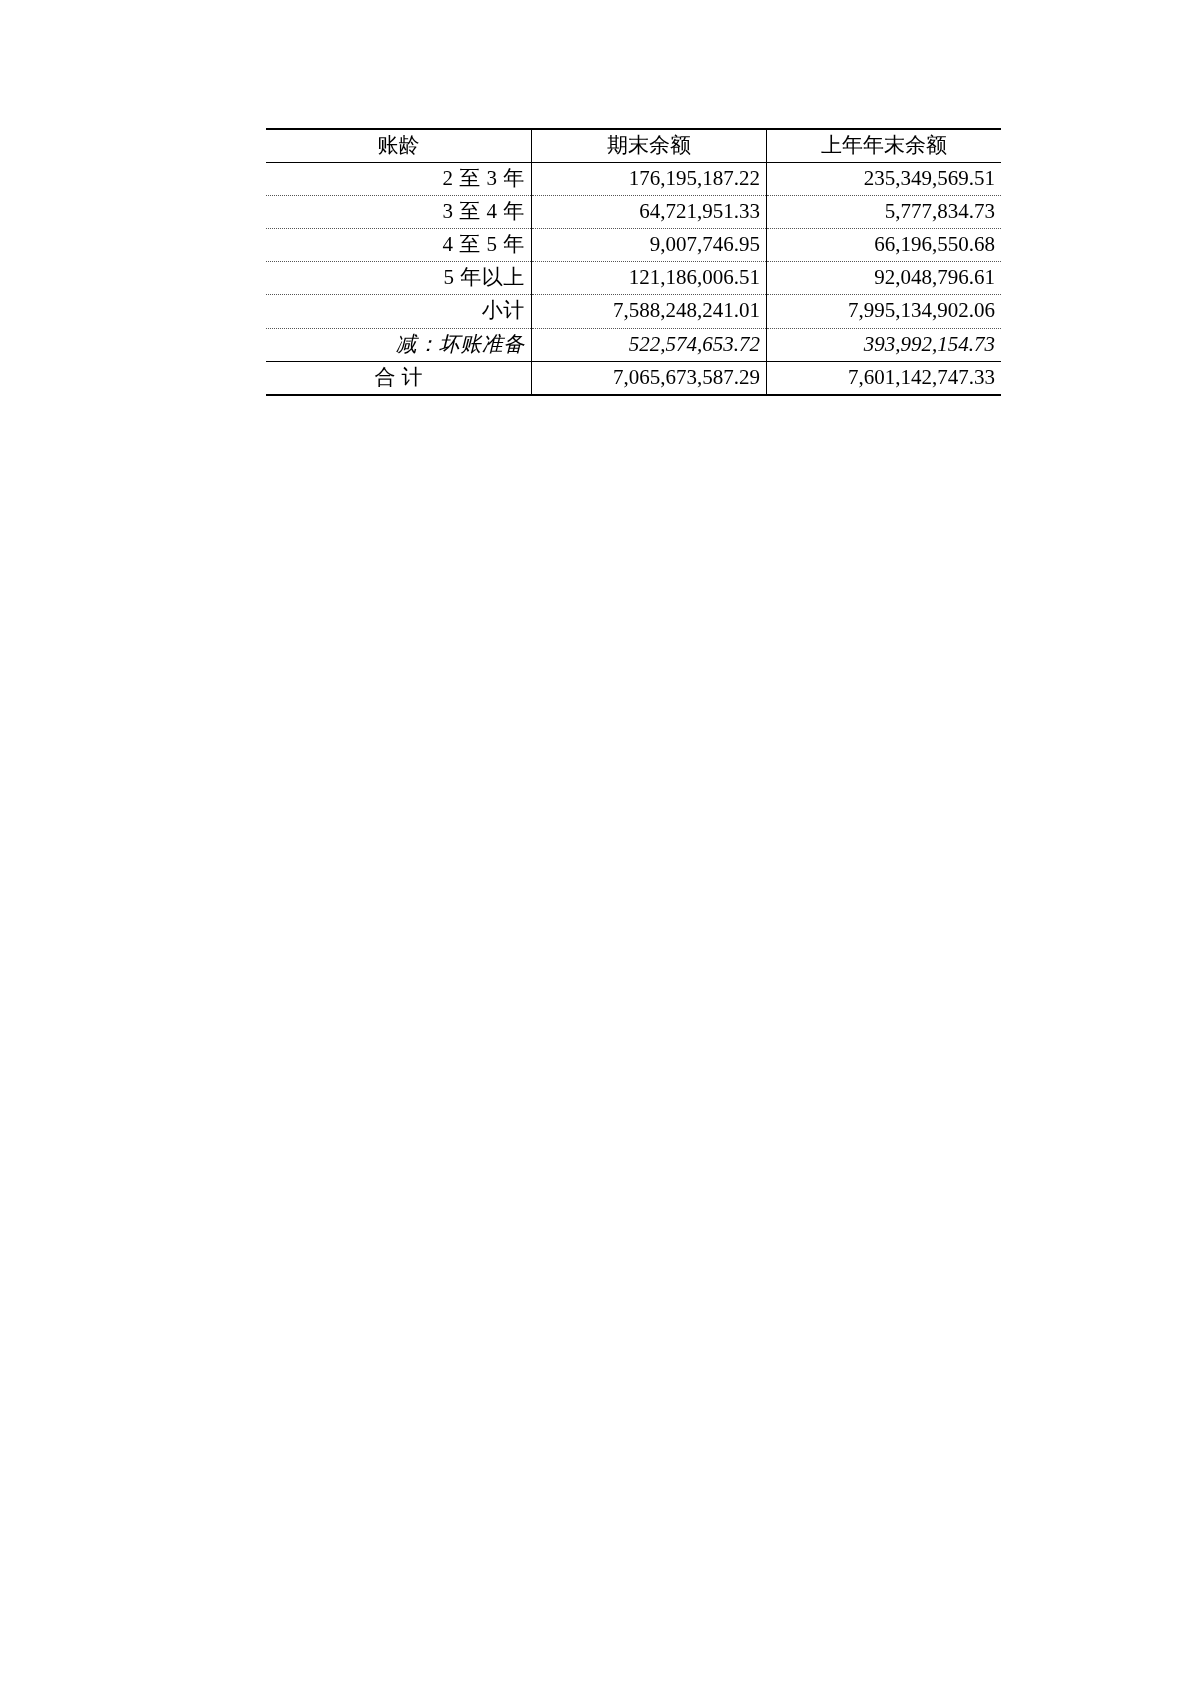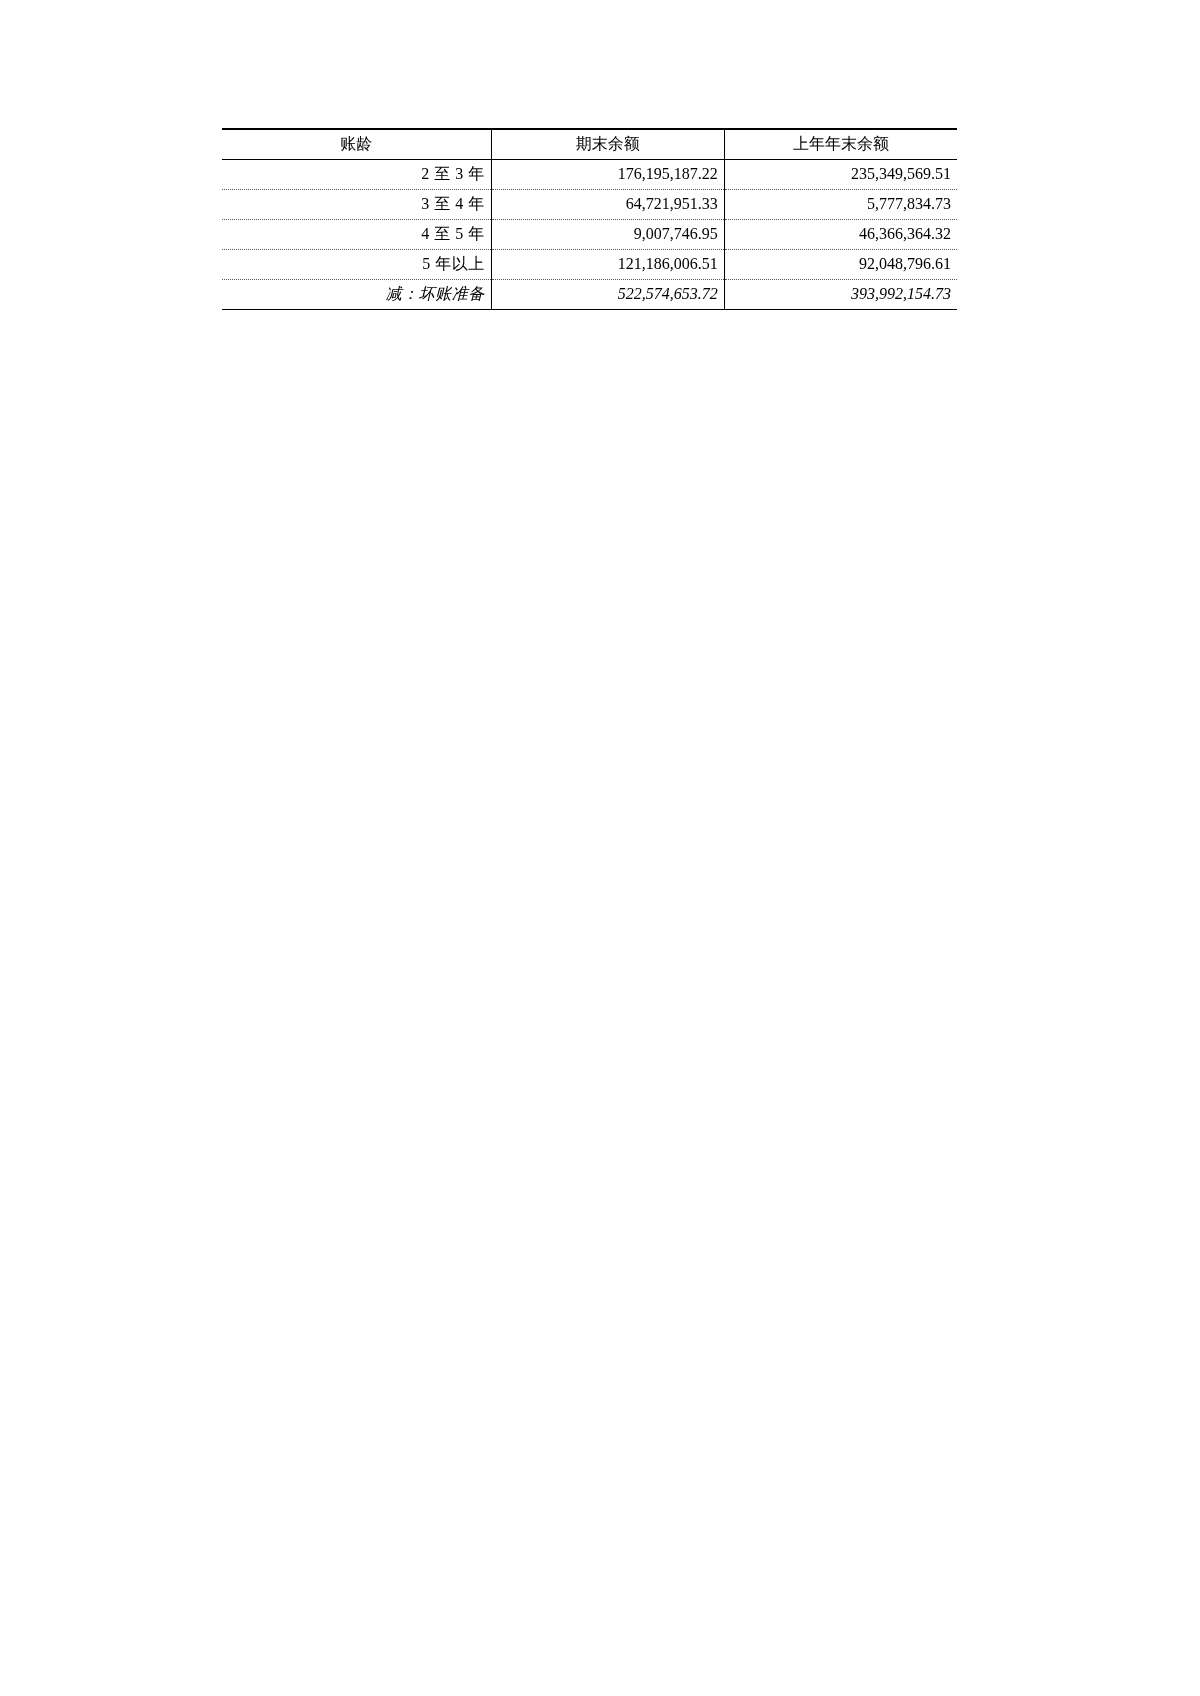--- a/index.html
+++ b/index.html
@@ -28,22 +28,23 @@
   .table-wrap {
     position: absolute;
     left: 222px;
     top: 128px;
     width: 735px;
   }
 
   table.aging-table {
     border-collapse: collapse;
     width: 735px;
-    font-size: 16px;
+    font-size: 21px;
     line-height: 1.1;
+    margin-left: 44px;
   }
 
   table.aging-table td {
     padding: 4px 6px 5px 6px;
     vertical-align: middle;
     height: 20px;
   }
 
   
   tr.header-row td {
@@ -125,32 +126,42 @@
 
         <tr class="body-row">
           <td class="col-label"><span class="label-text">3 至 4 年</span></td>
           <td class="col-num first-num">64,721,951.33</td>
           <td class="col-num">5,777,834.73</td>
         </tr>
 
         <tr class="body-row">
           <td class="col-label"><span class="label-text">4 至 5 年</span></td>
           <td class="col-num first-num">9,007,746.95</td>
-          <td class="col-num">46,366,364.32</td>
+          <td class="col-num">66,196,550.68</td>
         </tr>
 
         <tr class="body-row">
           <td class="col-label"><span class="label-text">5 年以上</span></td>
           <td class="col-num first-num">121,186,006.51</td>
           <td class="col-num">92,048,796.61</td>
         </tr>
 
+        <tr class="body-row">
+          <td class="col-label"><span class="label-text">小计</span></td>
+          <td class="col-num first-num">7,588,248,241.01</td>
+          <td class="col-num">7,995,134,902.06</td>
+        </tr>
 
         <tr class="body-row last-body">
           <td class="col-label"><span class="label-text">减：坏账准备</span></td>
           <td class="col-num first-num">522,574,653.72</td>
           <td class="col-num">393,992,154.73</td>
         </tr>
 
+        <tr class="total-row">
+          <td class="col-label"><span class="total-label">合计</span></td>
+          <td class="col-num first-num">7,065,673,587.29</td>
+          <td class="col-num">7,601,142,747.33</td>
+        </tr>
       </tbody>
     </table>
   </div>
 </div>
 
 </body></html>

